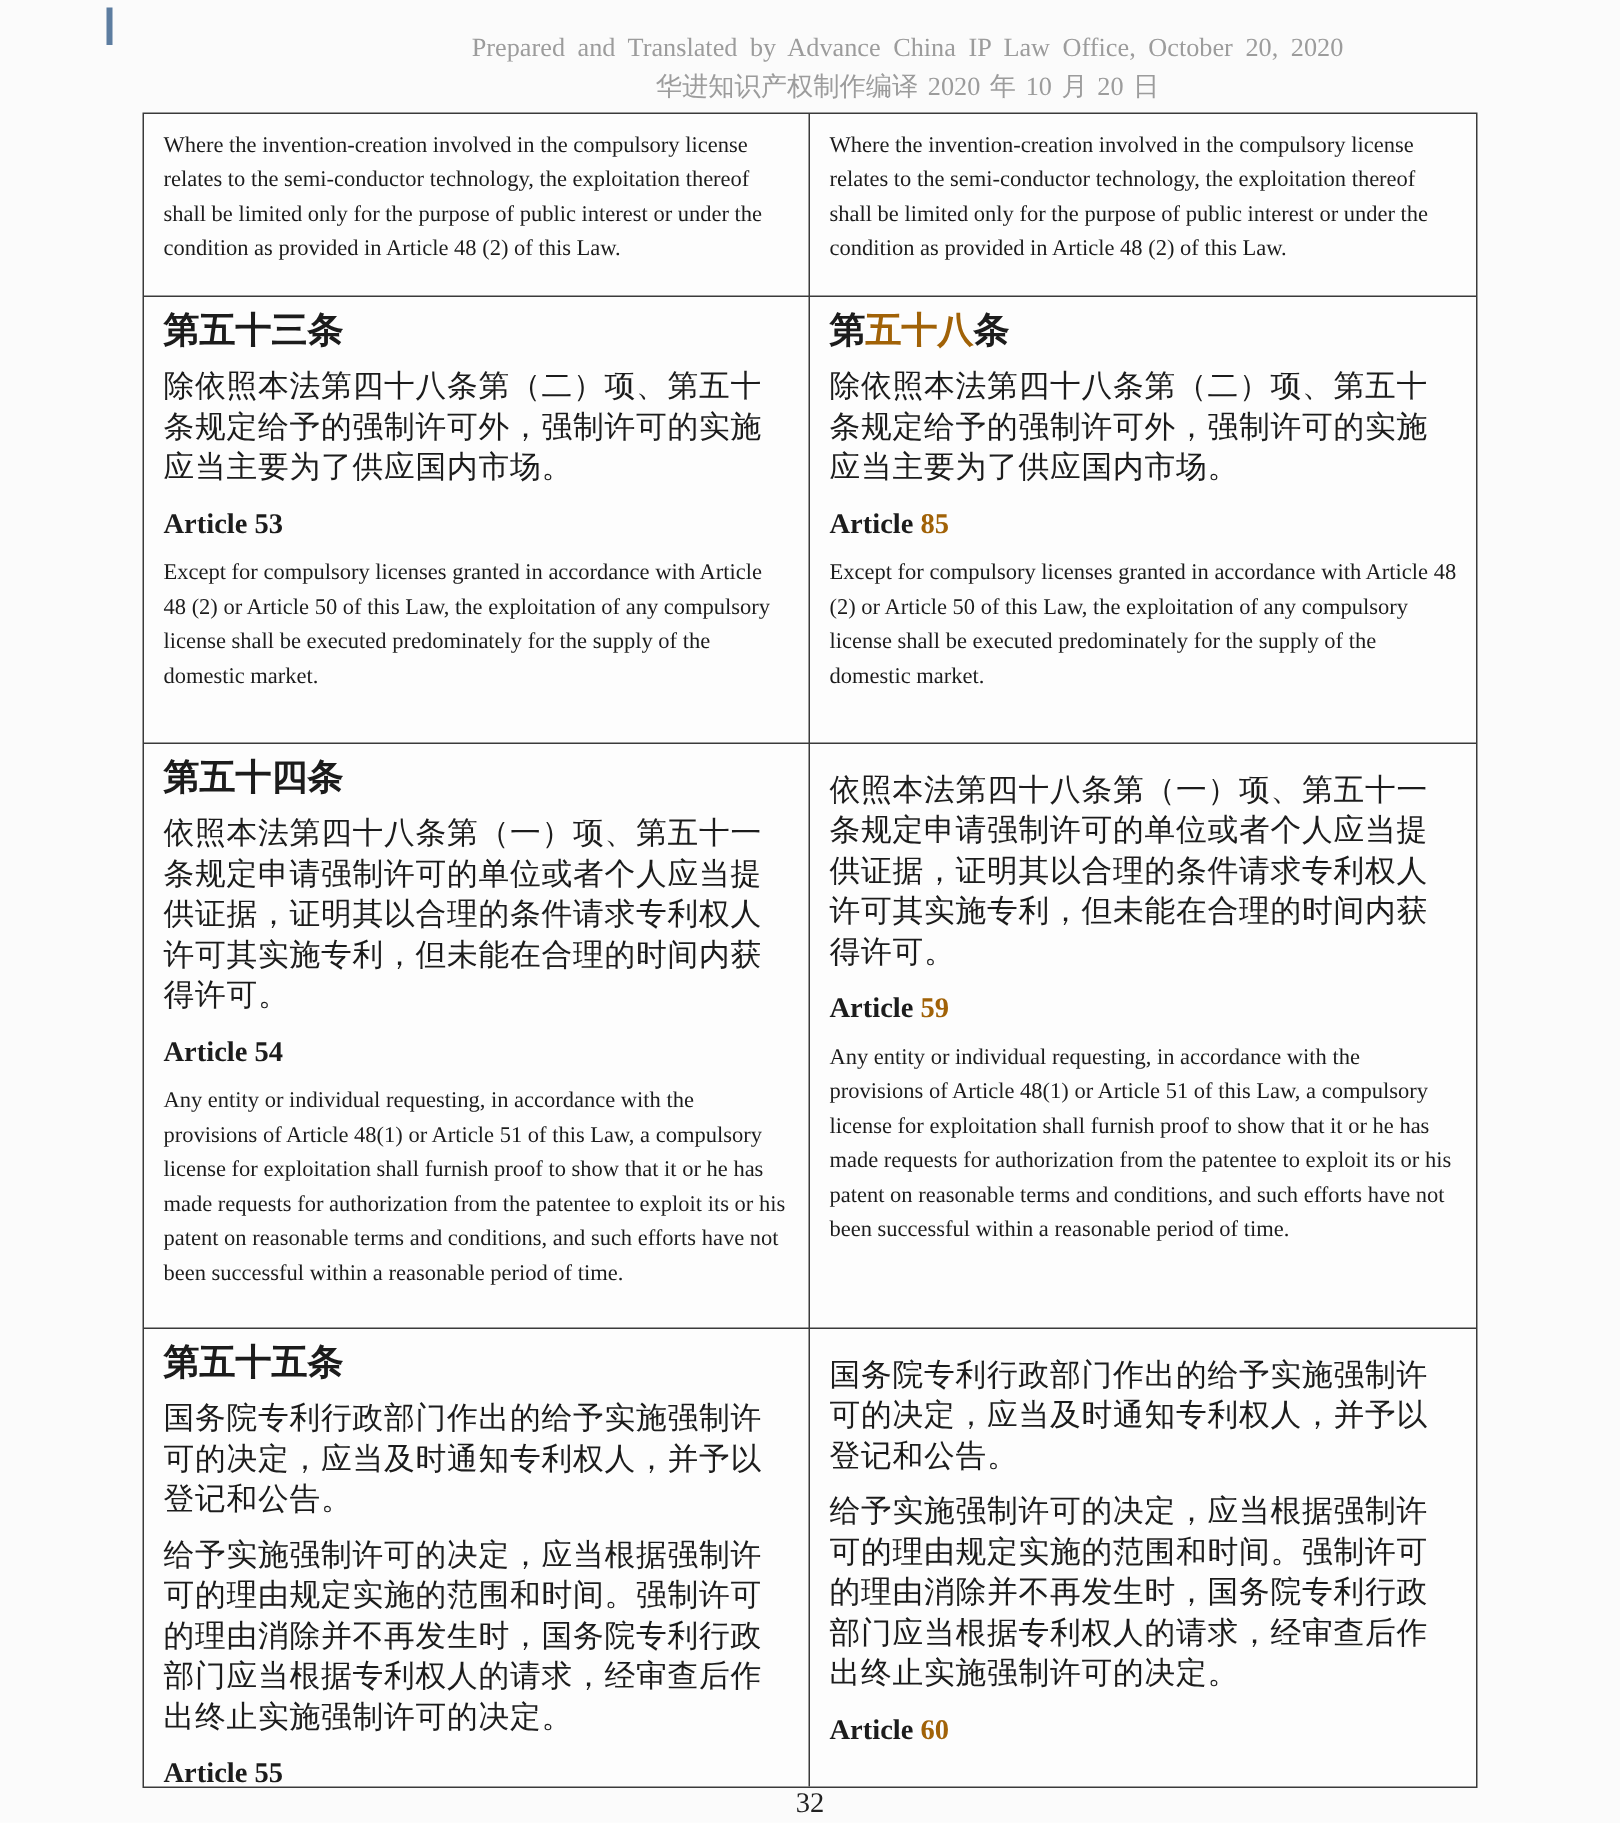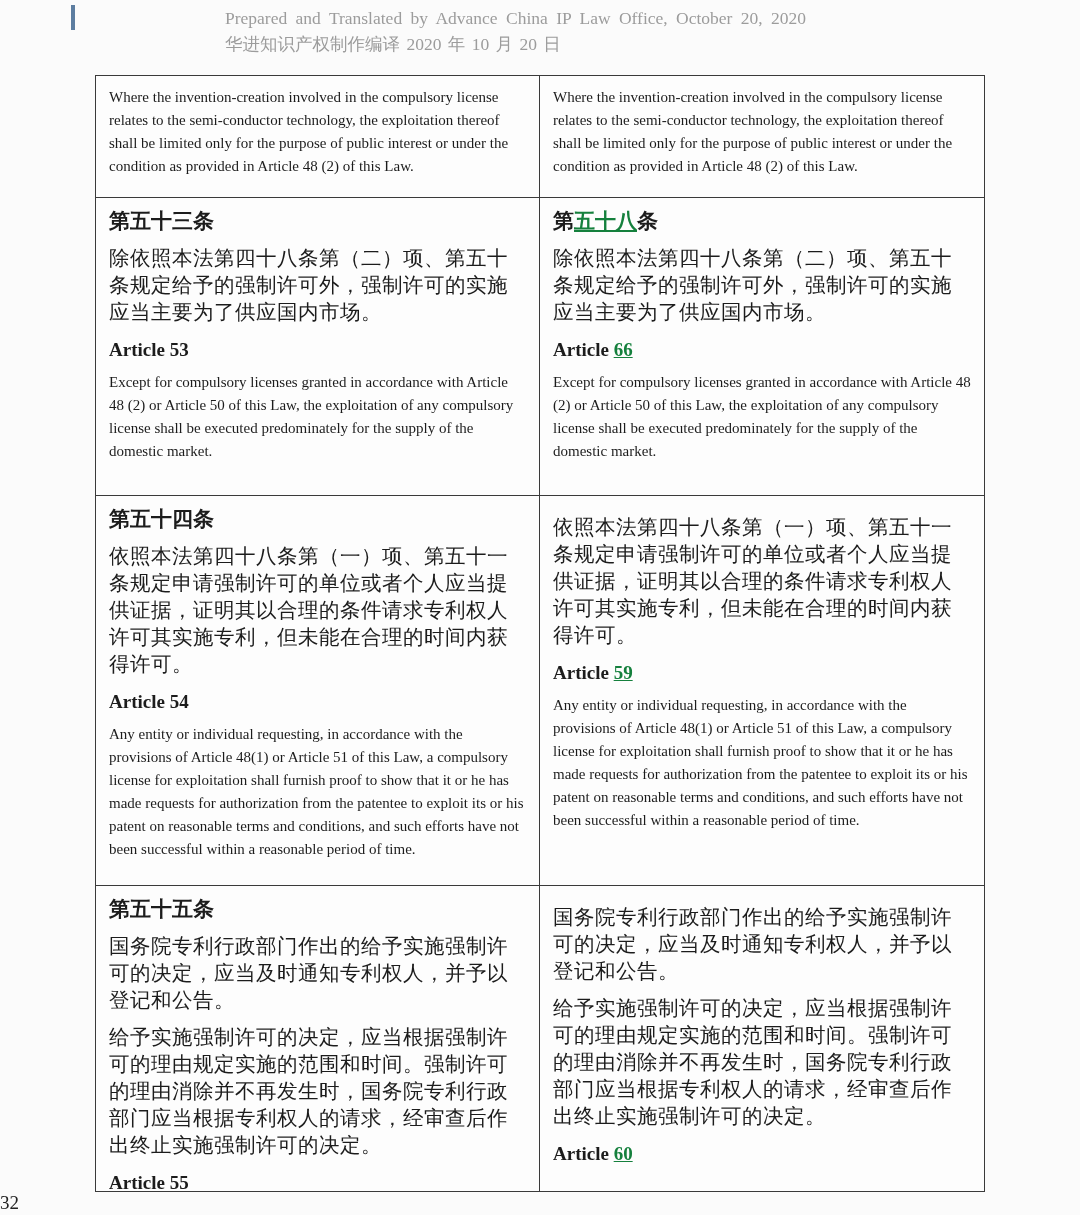--- a/index.html
+++ b/index.html
@@ -8,49 +8,49 @@
     background:#fbfbfb;
     font-family:"Liberation Serif","DejaVu Serif",serif;
     color:#1c1c1c;
     overflow:hidden;
   }
   .accent-bar{
     position:absolute;left:71px;top:5px;width:4px;height:25px;
     background:#5d7da0;
   }
   .doc-header{
-    position:absolute;top:5px;right:95px;width:760px;
-    text-align:left;color:#9c9c9c;
+    position:absolute;top:18px;right:95px;width:760px;
+    text-align:center;color:#9c9c9c;
     font-size:17.5px;line-height:26px;word-spacing:4px;
   }
   .doc-header .cn{word-spacing:2px;}
   .doc-table{
     position:absolute;left:95px;top:75px;width:888px;
     border:1px solid #3a3a3a;
     display:grid;
     grid-template-columns:1fr 1fr;
     grid-template-rows:122px 298px 390px 305px;
     background:#fdfdfd;
   }
   .cell{
     padding:8px 13px 0 13px;
     overflow:hidden;
     border-bottom:1px solid #3a3a3a;
   }
   .cell.col-left{border-right:1px solid #3a3a3a;}
   .cell.row-last{border-bottom:none;}
-  .cn-title{font-size:21px;font-weight:bold;line-height:27px;margin:2px 0 0;}
+  .cn-title{font-size:24px;font-weight:bold;line-height:27px;margin:2px 0 0;}
   .cn-para{font-size:20.5px;line-height:27px;margin:10px 0 0;letter-spacing:.5px;}
   .en-title{font-size:19px;font-weight:bold;line-height:23px;margin:12px 0 0;}
   .en-para{font-size:15px;line-height:23px;margin:10px 0 0;}
   .row-first .en-para{margin-top:2px;}
-  .red{color:#15803d;text-decoration:underline;}
+  .red{color:#a16207;}
   .page-number{
     position:absolute;left:0;top:1192px;width:1080px;
-    text-align:left;font-size:19px;color:#222;
+    text-align:center;font-size:19px;color:#222;
   }
 </style>
 </head>
 <body>
 
 <div class="accent-bar"></div>
 
 <div class="doc-header">
   <div class="en">Prepared and Translated by Advance China IP Law Office, October 20, 2020</div>
   <div class="cn">华进知识产权制作编译 2020 年 10 月 20 日</div>
@@ -67,21 +67,21 @@
 
   <div class="cell col-left">
     <p class="cn-title"><span>第五十三条</span><span class="red"></span><span></span></p>
     <p class="cn-para">除依照本法第四十八条第（二）项、第五十条规定给予的强制许可外，强制许可的实施应当主要为了供应国内市场。</p>
     <p class="en-title"><span>Article 53</span><span class="red"></span></p>
     <p class="en-para">Except for compulsory licenses granted in accordance with Article 48 (2) or Article 50 of this Law, the exploitation of any compulsory license shall be executed predominately for the supply of the domestic market.</p>
   </div>
   <div class="cell col-right">
     <p class="cn-title"><span>第</span><span class="red">五十八</span><span>条</span></p>
     <p class="cn-para">除依照本法第四十八条第（二）项、第五十条规定给予的强制许可外，强制许可的实施应当主要为了供应国内市场。</p>
-    <p class="en-title"><span>Article </span><span class="red">66</span></p>
+    <p class="en-title"><span>Article </span><span class="red">85</span></p>
     <p class="en-para">Except for compulsory licenses granted in accordance with Article 48 (2) or Article 50 of this Law, the exploitation of any compulsory license shall be executed predominately for the supply of the domestic market.</p>
   </div>
 
   <div class="cell col-left">
     <p class="cn-title"><span>第五十四条</span><span class="red"></span><span></span></p>
     <p class="cn-para">依照本法第四十八条第（一）项、第五十一条规定申请强制许可的单位或者个人应当提供证据，证明其以合理的条件请求专利权人许可其实施专利，但未能在合理的时间内获得许可。</p>
     <p class="en-title"><span>Article 54</span><span class="red"></span></p>
     <p class="en-para">Any entity or individual requesting, in accordance with the provisions of Article 48(1) or Article 51 of this Law, a compulsory license for exploitation shall furnish proof to show that it or he has made requests for authorization from the patentee to exploit its or his patent on reasonable terms and conditions, and such efforts have not been successful within a reasonable period of time.</p>
   </div>
   <div class="cell col-right">

